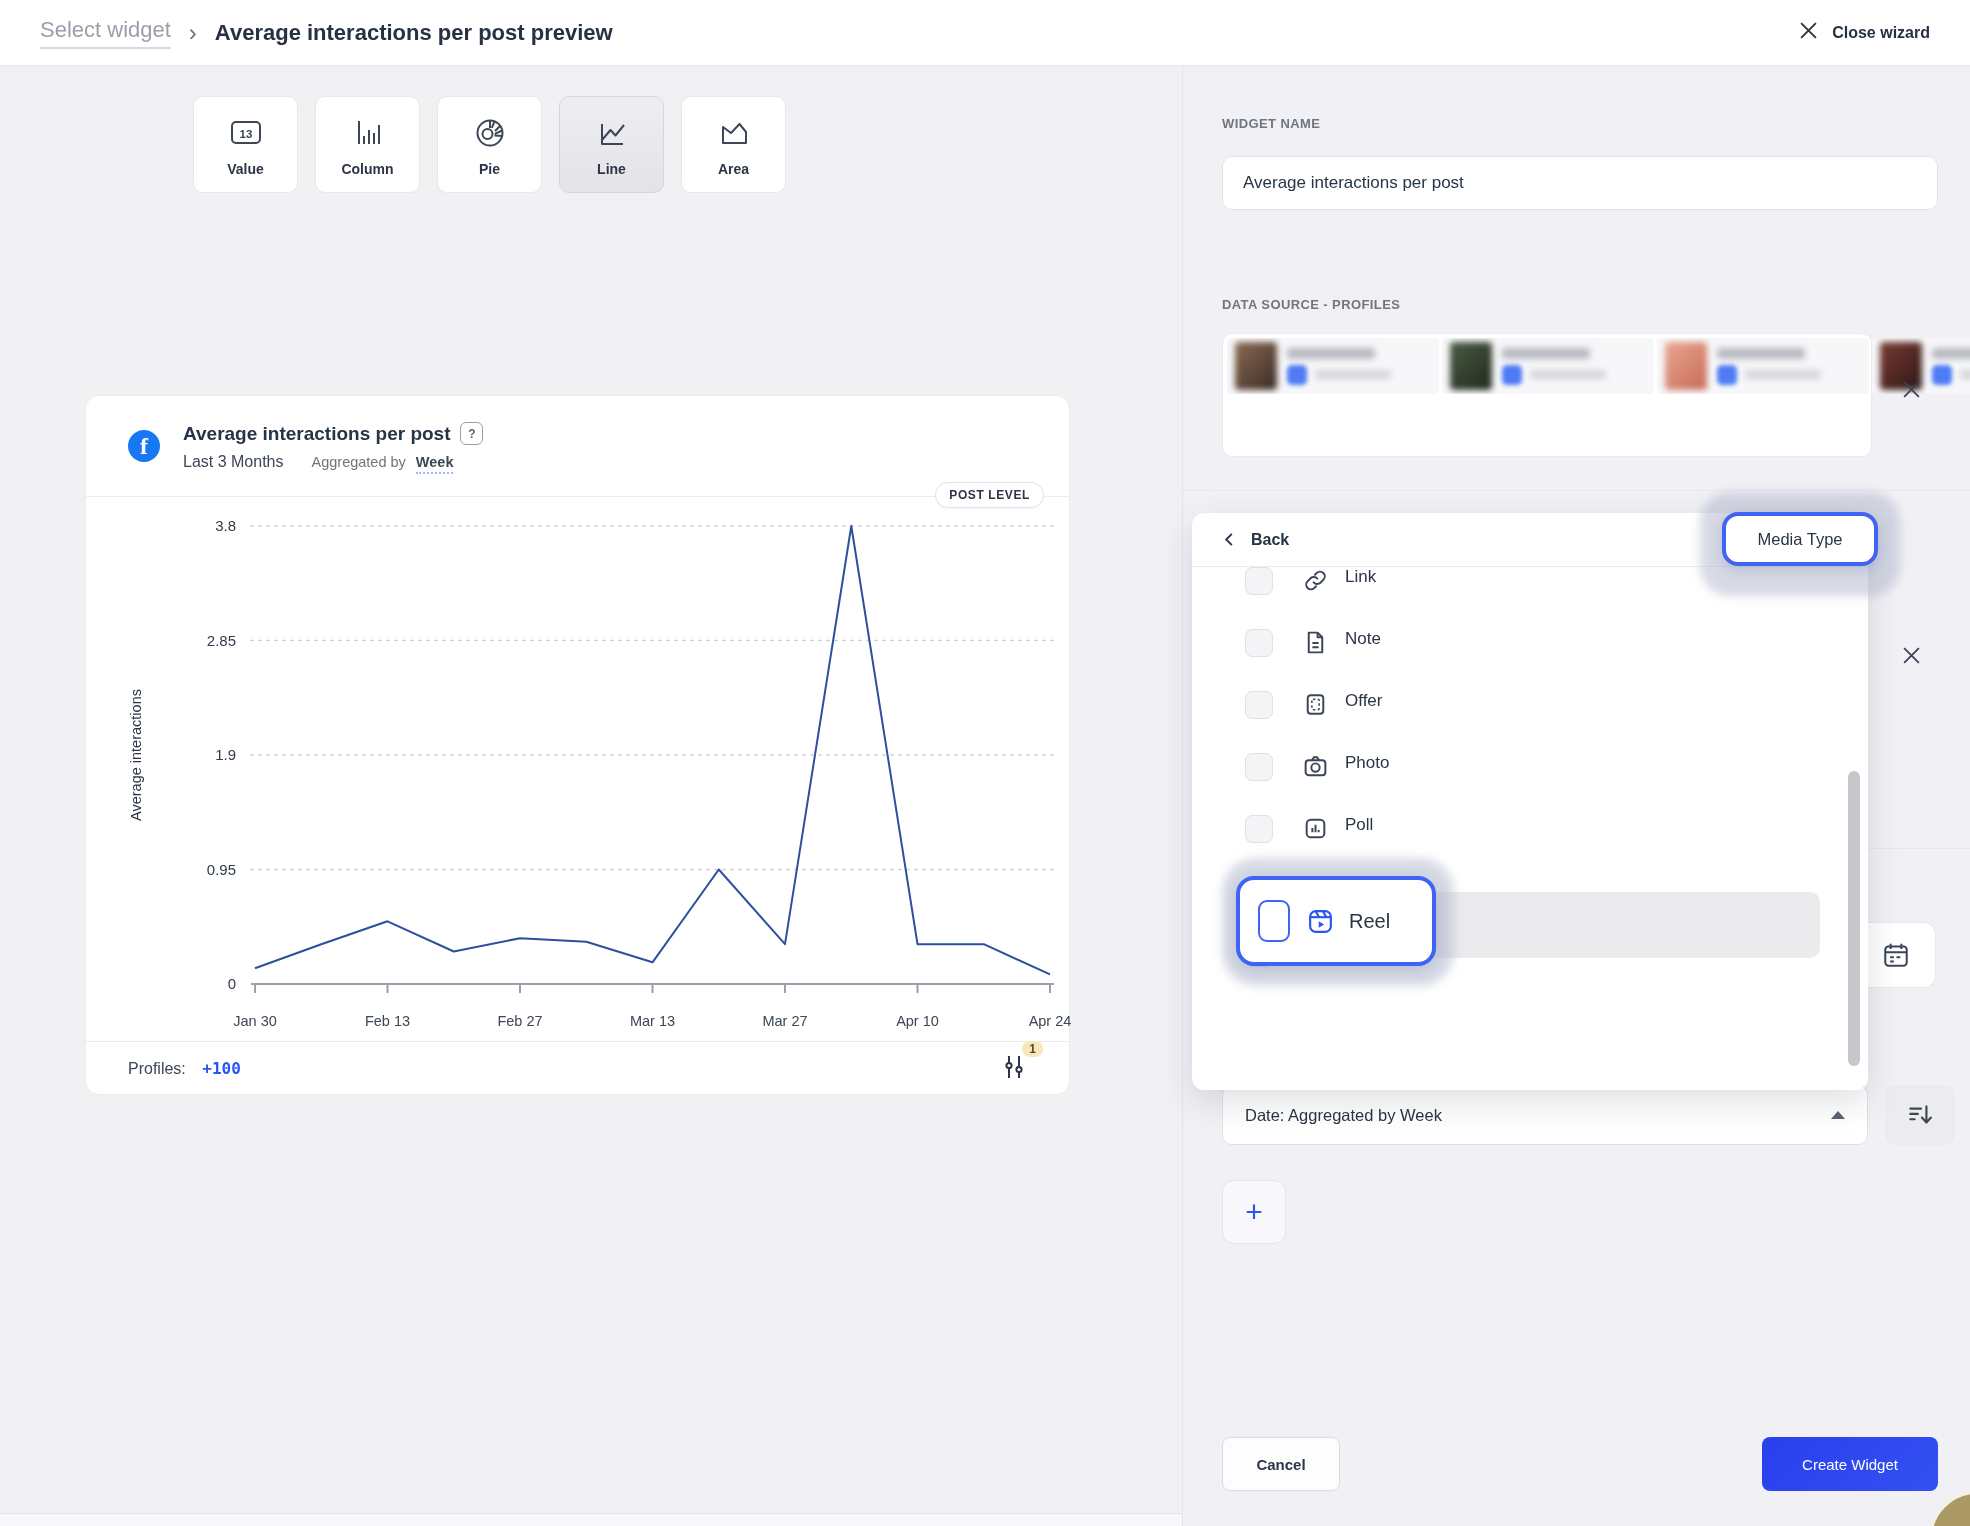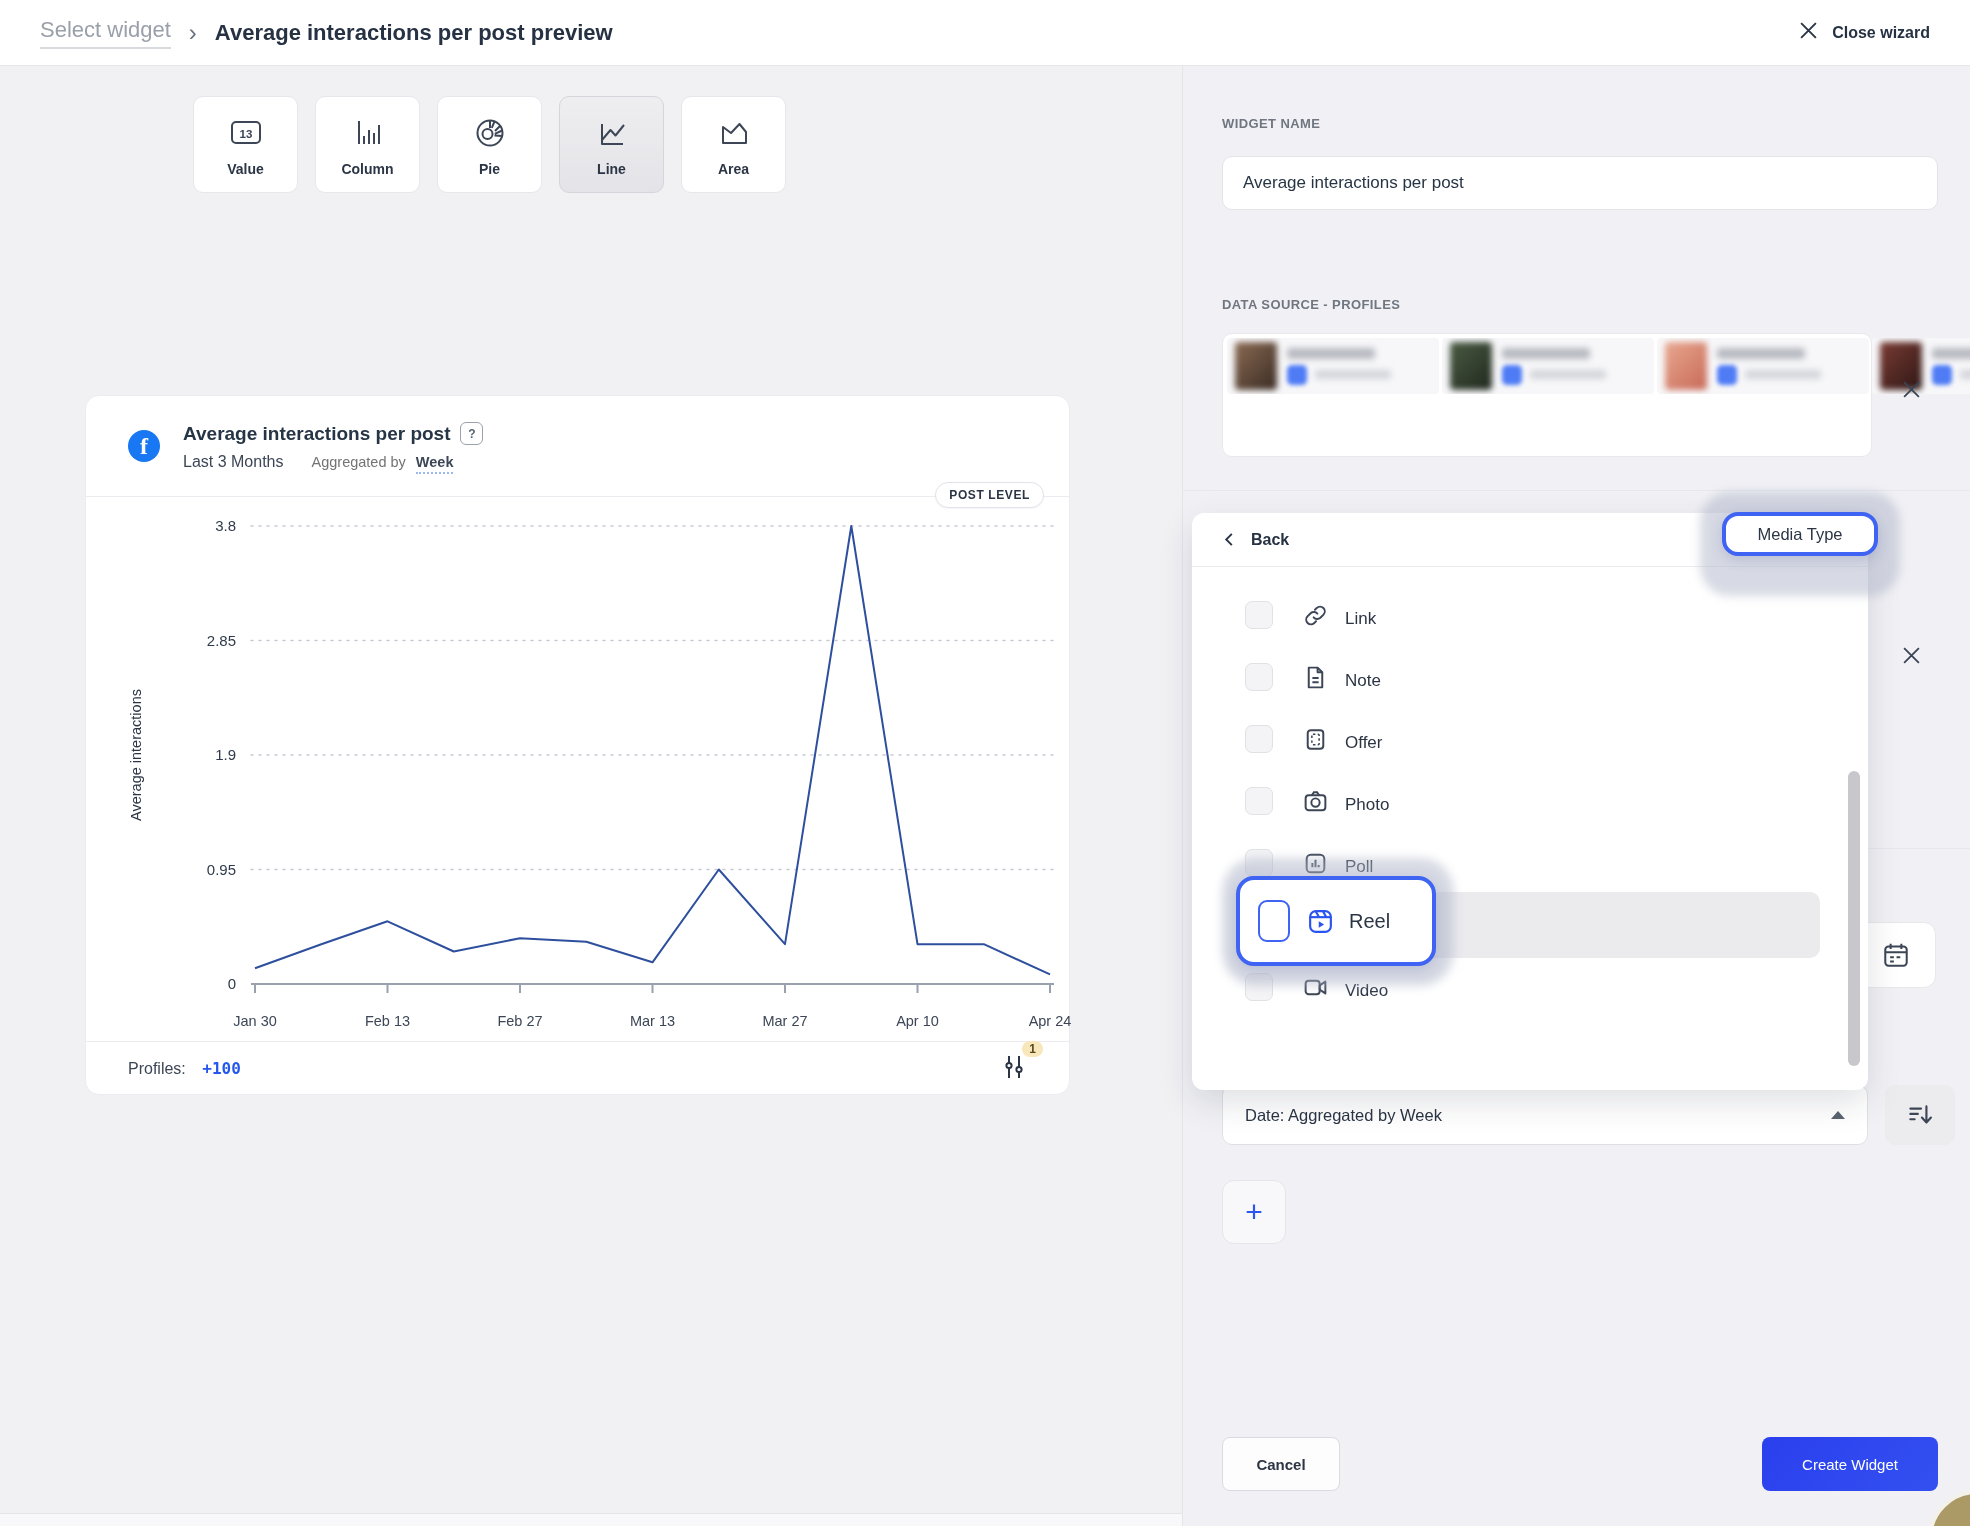--- a/index.html
+++ b/index.html
@@ -62,32 +62,32 @@
   .prof-handle{width:76px;height:9px;background:#d3d5da;border-radius:3px;filter:blur(3px);}
   .prof-overflow{width:64px;height:56px;background:#f2f2f4;border-radius:4px;display:flex;align-items:center;justify-content:center;
              font-size:16px;font-weight:bold;color:#2b3545;cursor:pointer;}
   .x-btn{position:absolute;cursor:pointer;}
   .h-divider{position:absolute;height:1px;background:#e7e8ec;}
   
   .dropdown{position:absolute;left:1192px;top:513px;width:676px;height:577px;background:#fff;border-radius:12px;
             box-shadow:0 12px 34px rgba(30,35,60,.14);z-index:20;}
   .dd-header{height:53px;display:flex;align-items:center;padding-left:30px;border-bottom:1px solid #ececf0;cursor:pointer;}
   .dd-back{font-size:16px;font-weight:bold;color:#263243;margin-left:14px;}
-  .dd-row{height:62px;display:flex;align-items:flex-end;padding-left:53px;}
+  .dd-row{height:62px;display:flex;align-items:flex-start;padding-left:53px;}
   .dd-row.hidden-row{visibility:hidden;}
   .dd-check{width:26px;height:26px;background:#f4f4f6;border:1px solid #e1e1e6;border-radius:7px;flex:none;cursor:pointer;}
   .dd-ic{margin-left:29px;display:flex;align-items:center;flex:none;}
   .dd-lbl{margin-left:16px;font-size:17px;font-weight:500;color:#2b3545;}
   .dd-hover-row{position:absolute;left:132px;top:379px;width:496px;height:66px;background:#ebebee;border-radius:10px;}
   .dd-scrollbar{position:absolute;right:8px;top:258px;width:12px;height:295px;background:#c7c7cc;border-radius:6px;cursor:pointer;}
   
   .halo{position:absolute;background:rgba(175,182,202,.5);filter:blur(5px);z-index:30;}
   .tour-box{position:absolute;background:#fff;border:4px solid #3f63f2;box-sizing:border-box;z-index:31;
             display:flex;align-items:center;justify-content:center;box-shadow:0 4px 14px rgba(40,60,140,.18);}
-  .tour-media{left:1722px;top:512px;width:156px;height:44px;border-radius:16px;font-size:16.5px;color:#2b3545;cursor:pointer;}
+  .tour-media{left:1722px;top:512px;width:156px;height:54px;border-radius:16px;font-size:16.5px;color:#2b3545;cursor:pointer;}
   .tour-reel{left:1236px;top:876px;width:200px;height:90px;border-radius:18px;justify-content:flex-start;padding-left:18px;cursor:pointer;}
   .tour-reel-check{width:32px;height:42px;background:#fff;border:2.5px solid #3f63f2;border-radius:9px;box-sizing:border-box;cursor:pointer;}
   .tour-reel-lbl{font-size:20px;font-weight:500;color:#2b3545;margin-left:14px;}
   .tour-reel .dd-ic{margin-left:16px;}
   
   .cal-btn{position:absolute;left:1856px;top:922px;width:80px;height:66px;background:#fff;border:1px solid #e8e8ec;
            border-radius:12px;display:flex;align-items:center;justify-content:center;z-index:5;cursor:pointer;box-sizing:border-box;}
   .date-select{position:absolute;left:1222px;top:1085px;width:646px;height:60px;background:#fff;border:1px solid #dfe0e5;
            border-radius:10px;box-sizing:border-box;display:flex;align-items:center;padding:0 22px;font-size:16.5px;color:#2b3545;cursor:pointer;z-index:5;}
   .caret-up{margin-left:auto;width:0;height:0;border-left:7px solid transparent;border-right:7px solid transparent;

